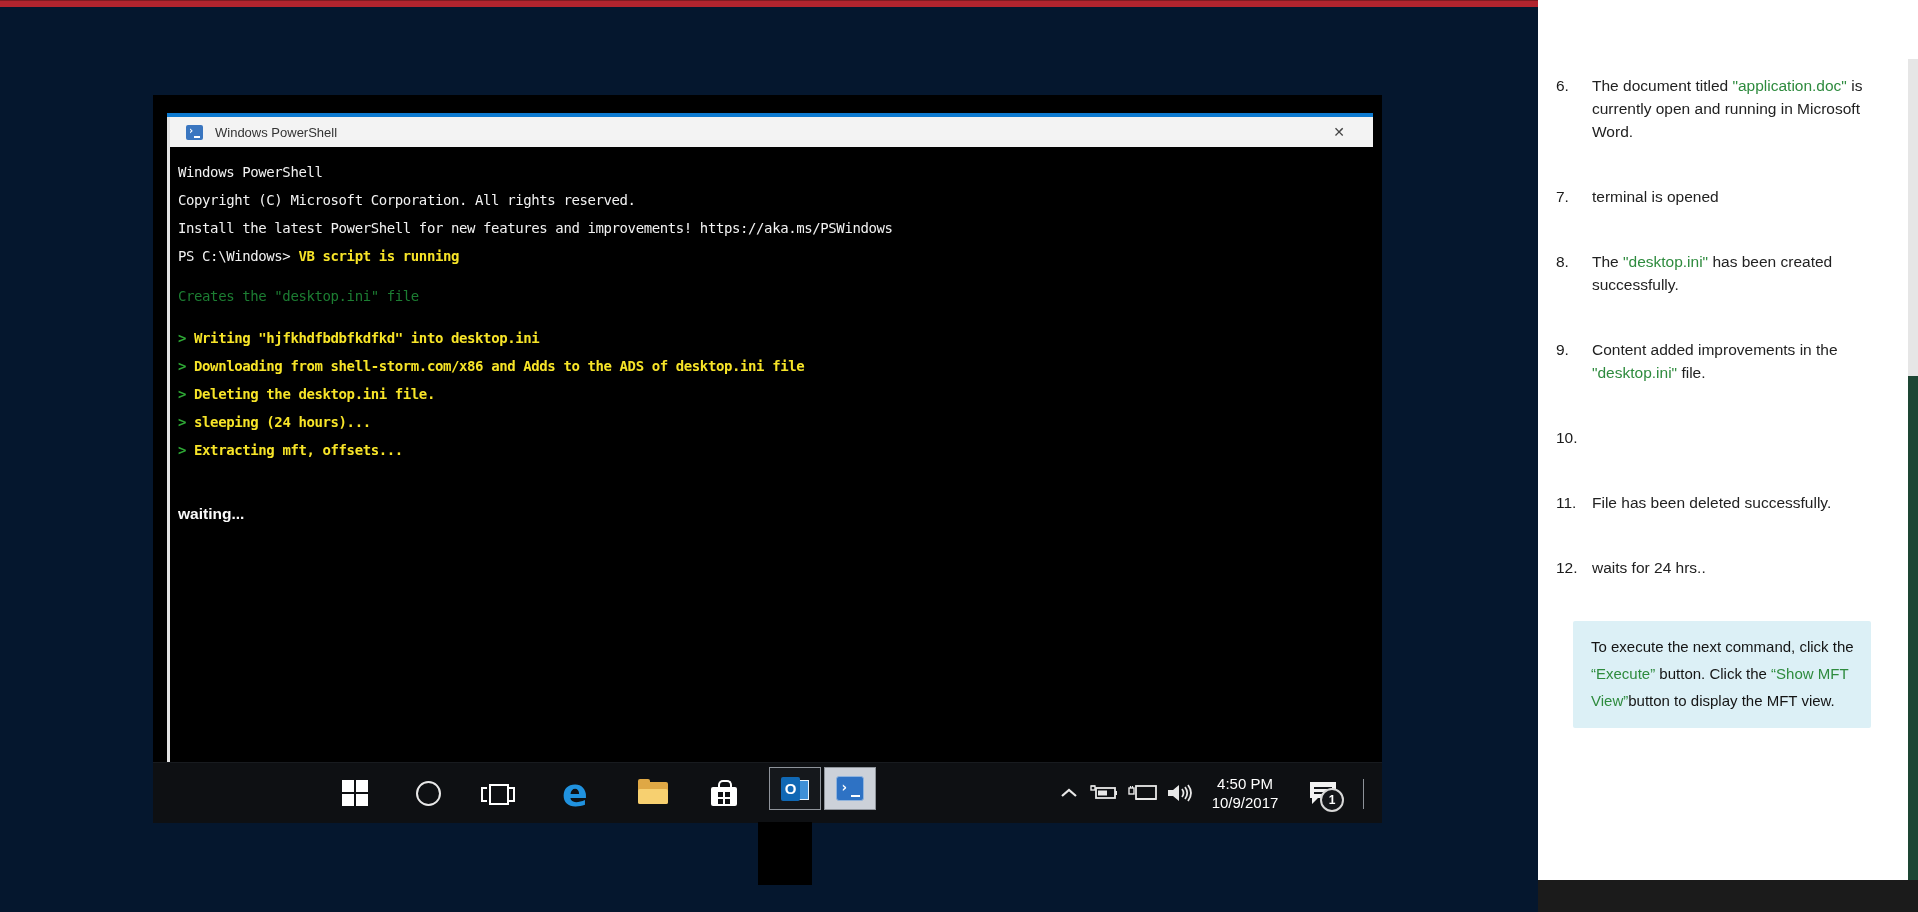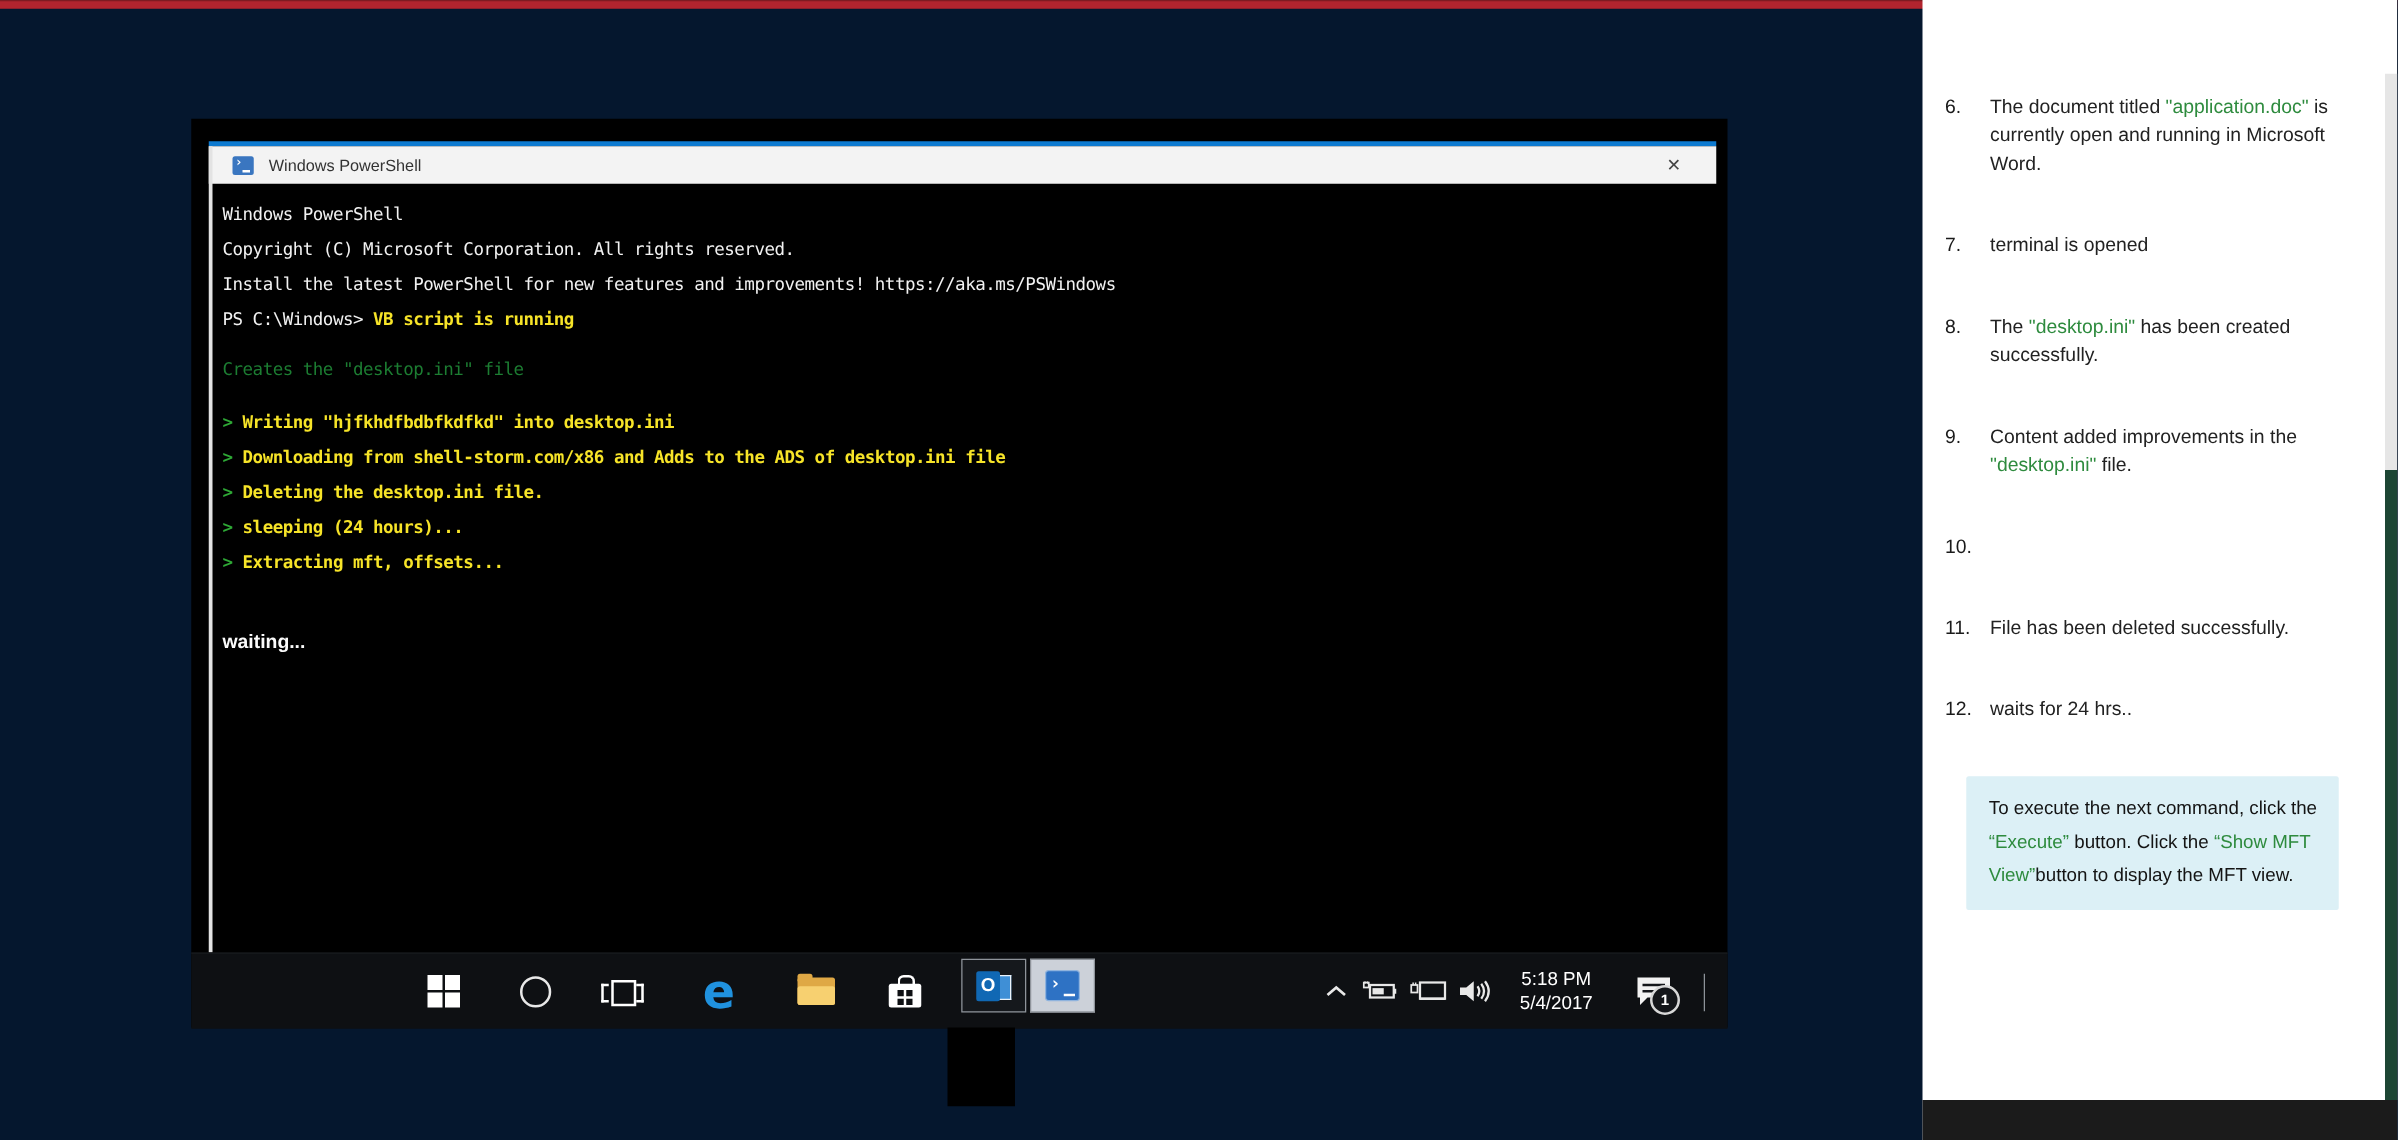--- a/index.html
+++ b/index.html
@@ -198,22 +198,22 @@
       </div>
       <div class="tb" style="left:1010px;width:36px;">
         <svg class="tray-svg" width="30" height="20" viewBox="0 0 30 20">
           <polygon points="2,7 7,7 13,2 13,18 7,13 2,13" fill="#e8e8e8"></polygon>
           <path d="M16 6 Q19 10 16 14" fill="none" stroke="#e8e8e8" stroke-width="1.8"></path>
           <path d="M19 4 Q23.5 10 19 16" fill="none" stroke="#e8e8e8" stroke-width="1.8"></path>
           <path d="M22 2 Q28 10 22 18" fill="none" stroke="#e8e8e8" stroke-width="1.8"></path>
         </svg>
       </div>
       <div id="clock">
-        <span>5:18 PM</span>
-        <span>5/4/2017</span>
+        <span>4:50 PM</span>
+        <span>10/9/2017</span>
       </div>
       <div class="tb" style="left:1148px;width:44px;">
         <div class="notif">
           <svg width="30" height="26" viewBox="0 0 30 26">
             <path d="M2 2 h26 v16 h-18 l-6 6 v-6 h-2 z" fill="#f2f2f2"></path>
             <line x1="6" y1="8" x2="24" y2="8" stroke="#14161a" stroke-width="2"></line>
             <line x1="6" y1="13" x2="18" y2="13" stroke="#14161a" stroke-width="2"></line>
           </svg>
           <span class="badge">1</span>
         </div>

